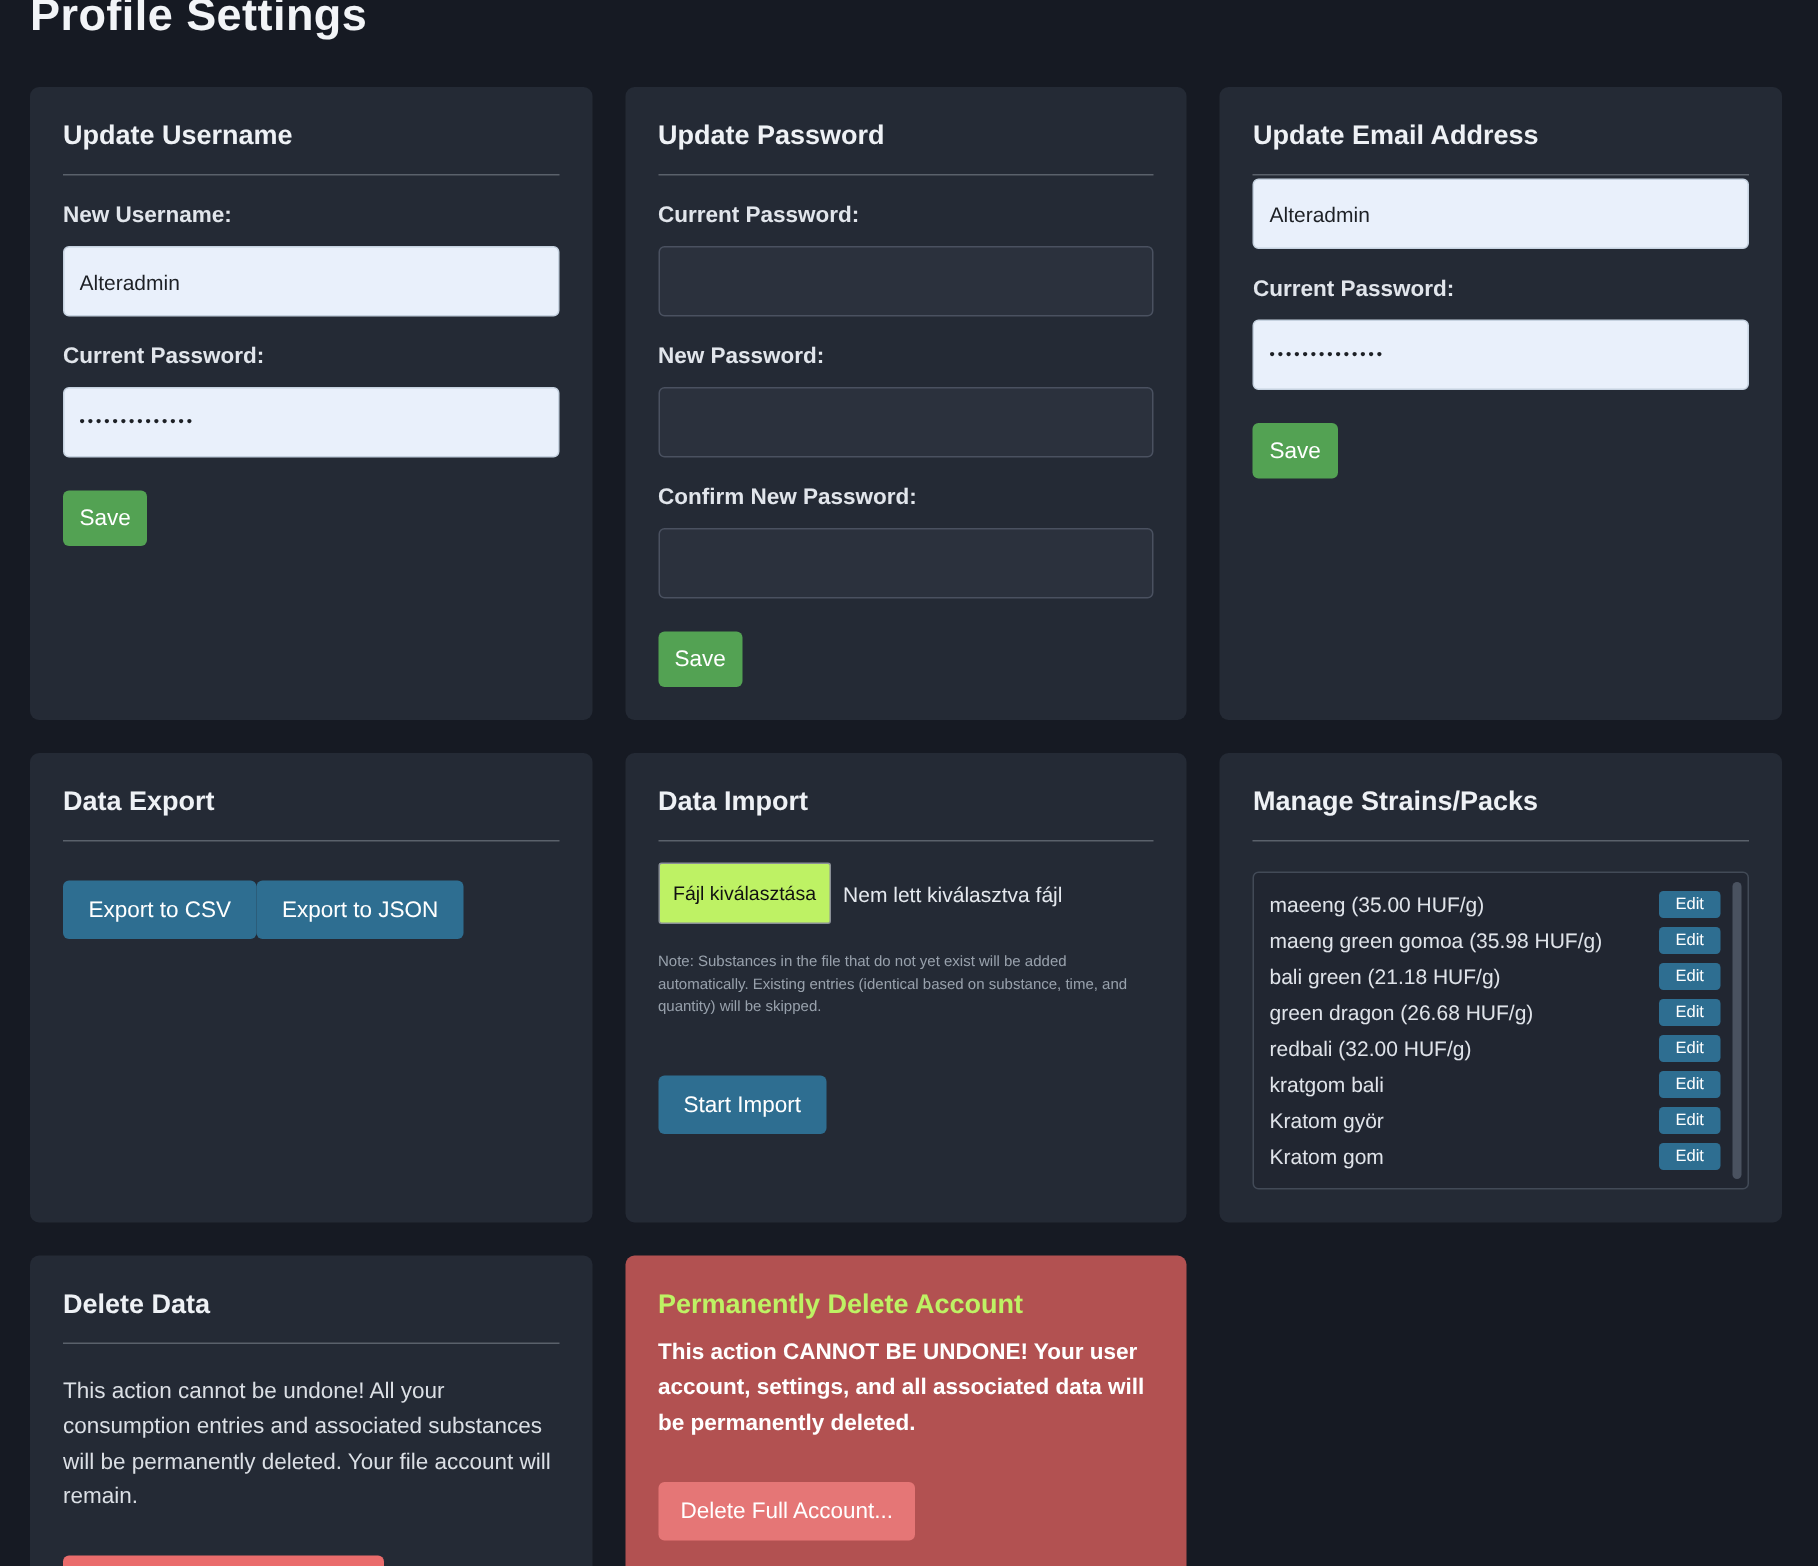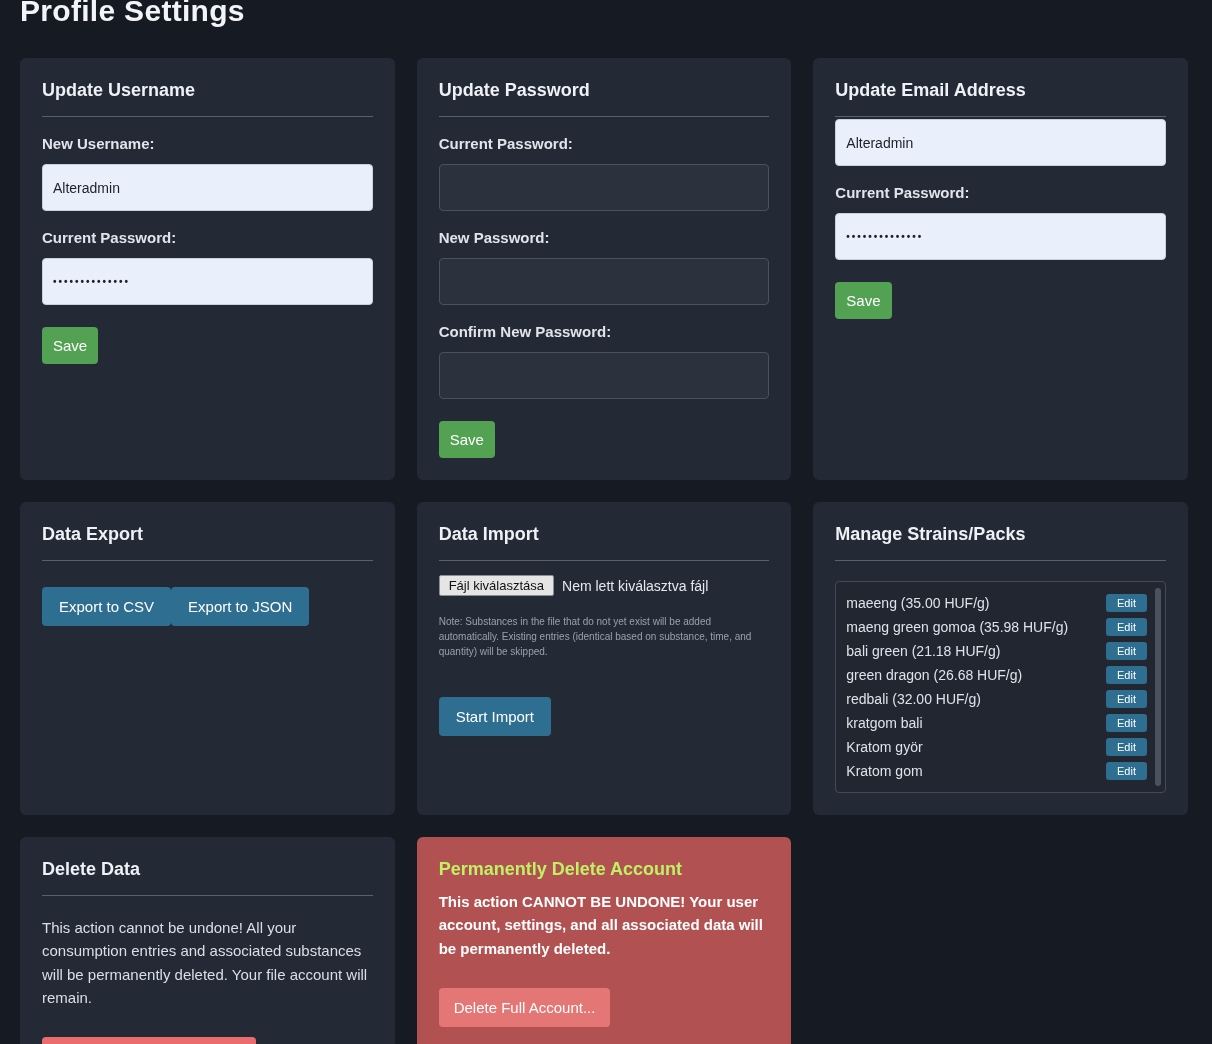--- a/index.html
+++ b/index.html
@@ -81,26 +81,26 @@
   }
   .btn.green { background: #53a253; font-size: 15px; padding: 10px 11px; margin-top: 22px; }
   .btn.blue  { background: #2e6e91; font-size: 15px; padding: 11px 17px; }
   .btn.red   { background: #ea6c6c; font-size: 15px; padding: 11px 15px; }
   .card.danger .btn.red { background: #e57676; }
 
   .export-row { display: flex; margin-top: 26px; }
 
   .file-row { display: flex; align-items: center; gap: 8px; margin: 14px 0 18px 0; }
   .file-button {
-    background: #e5e5e5;
+    background: #bef264;
     color: #111111;
     border: 1px solid #8a8f96;
     border-radius: 2px;
     font-size: 13px;
-    padding: 2px 9px;
+    padding: 12px 9px;
     cursor: pointer;
     white-space: nowrap;
   }
   .file-status { font-size: 14px; color: #e4e8ee; }
   .note {
     font-size: 10px;
     color: #98a1ac;
     line-height: 1.5;
     margin-bottom: 38px;
     max-width: 330px;

